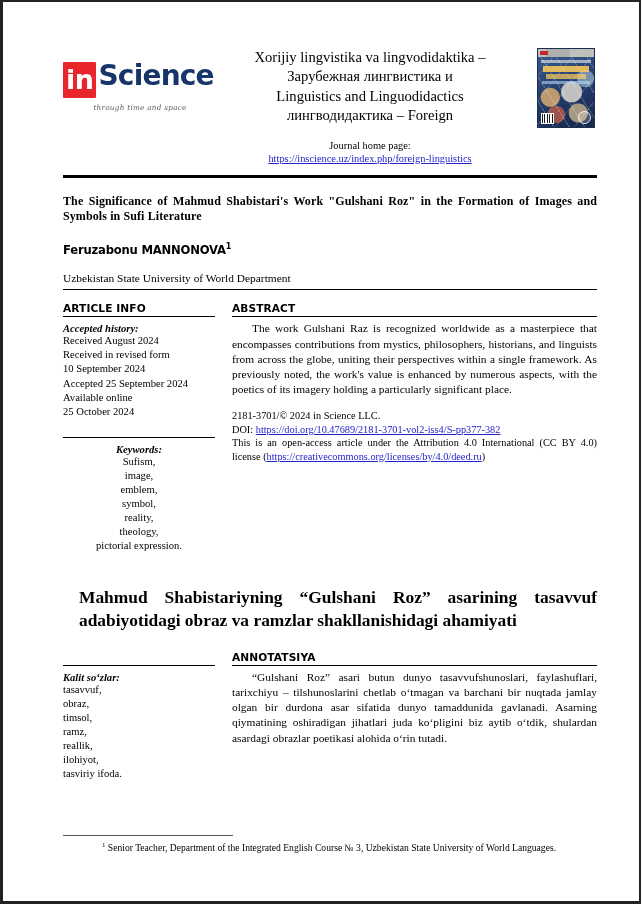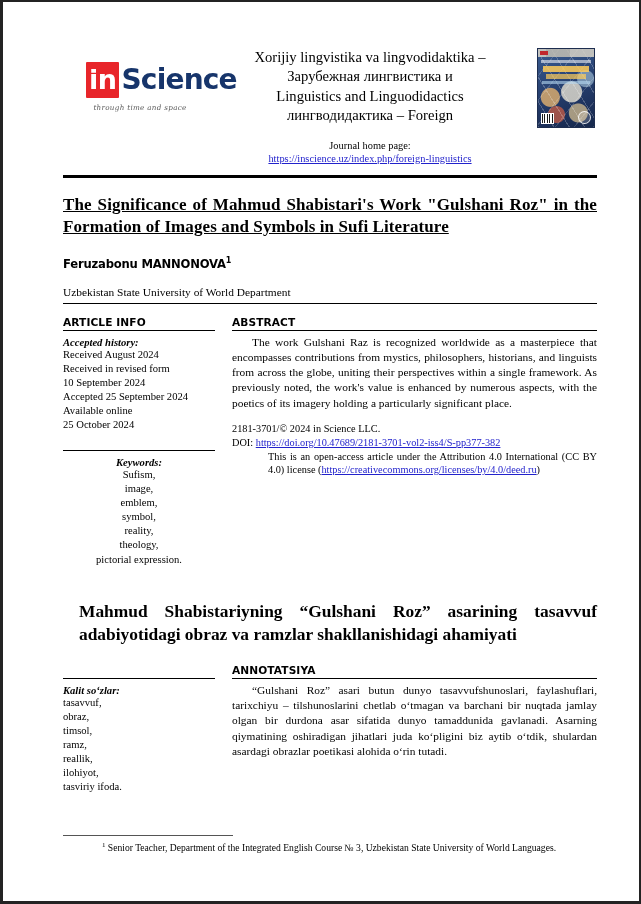--- a/index.html
+++ b/index.html
@@ -37,23 +37,21 @@
     gap: 8px;
     padding-right: 2px;
   }
   .logo-block {
     width: 140px;
     flex: 0 0 140px;
     padding-top: 14px;
   }
   .logo-row {
     display: flex;
-    align-items: center;
     justify-content: flex-start;
-    margin-left: 23px;
   }
   .logo-in {
     background: #e8252a;
     color: #fff;
     font-family: "DejaVu Sans", sans-serif;
     font-weight: bold;
     font-size: 27px;
     line-height: 1;
     padding: 4px 3px 5px 3px;
     letter-spacing: -0.5px;
@@ -162,28 +160,27 @@
     background: rgba(255,255,255,.18);
   }
 
   .rule-thick {
     border-top: 3.2px solid #000;
     margin-top: 9px;
   }
 
   
   h1.paper-title {
-    font-size: 17px;
+    font-size: 12px;
     line-height: 1.33;
     font-weight: bold;
     text-align: justify;
     text-align-last: left;
     margin: 16px 0 0 0;
     letter-spacing: 0.1px;
-    text-decoration: underline;
   }
   .author {
     font-family: "DejaVu Sans", sans-serif;
     font-weight: bold;
     font-size: 11.6px;
     margin-top: 17px;
     letter-spacing: -0.2px;
   }
   .author sup { font-size: 8px; }
   .affil {
@@ -240,21 +237,20 @@
     text-indent: 20px;
     margin-top: 4px;
   }
   .lic-block {
     margin-top: 11px;
     font-size: 10.3px;
     line-height: 1.32;
   }
   .lic-just {
     text-align: justify;
-    margin-left: 36px;
   }
   .lic-link {
     color: #2222cc;
     text-decoration: underline;
   }
 
   
   h2.paper-title-uz {
     font-size: 17.4px;
     line-height: 1.33;

